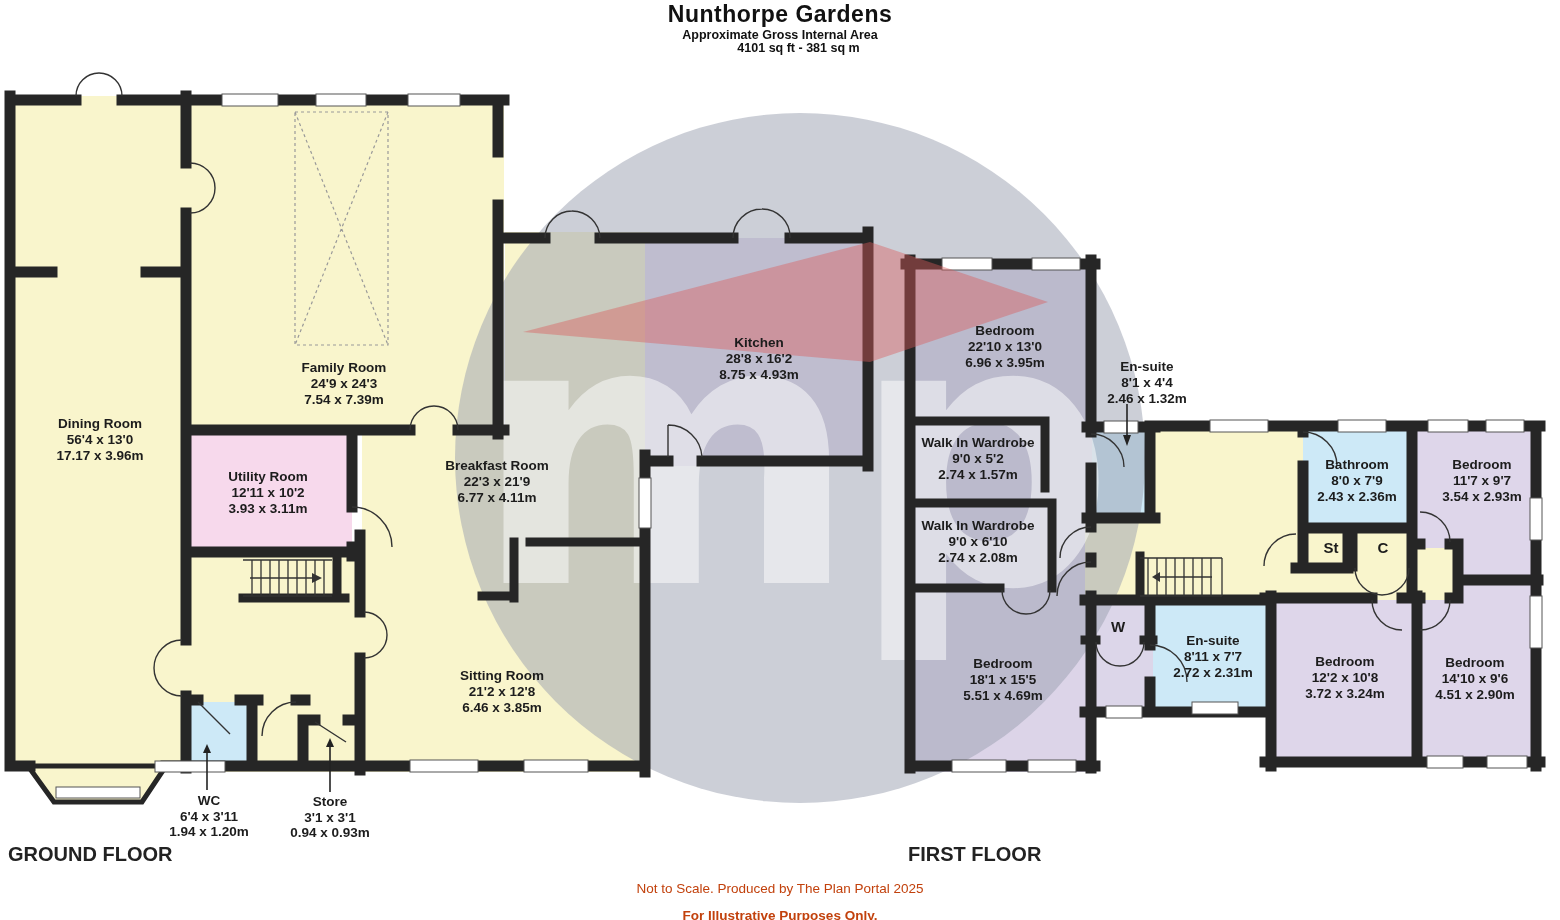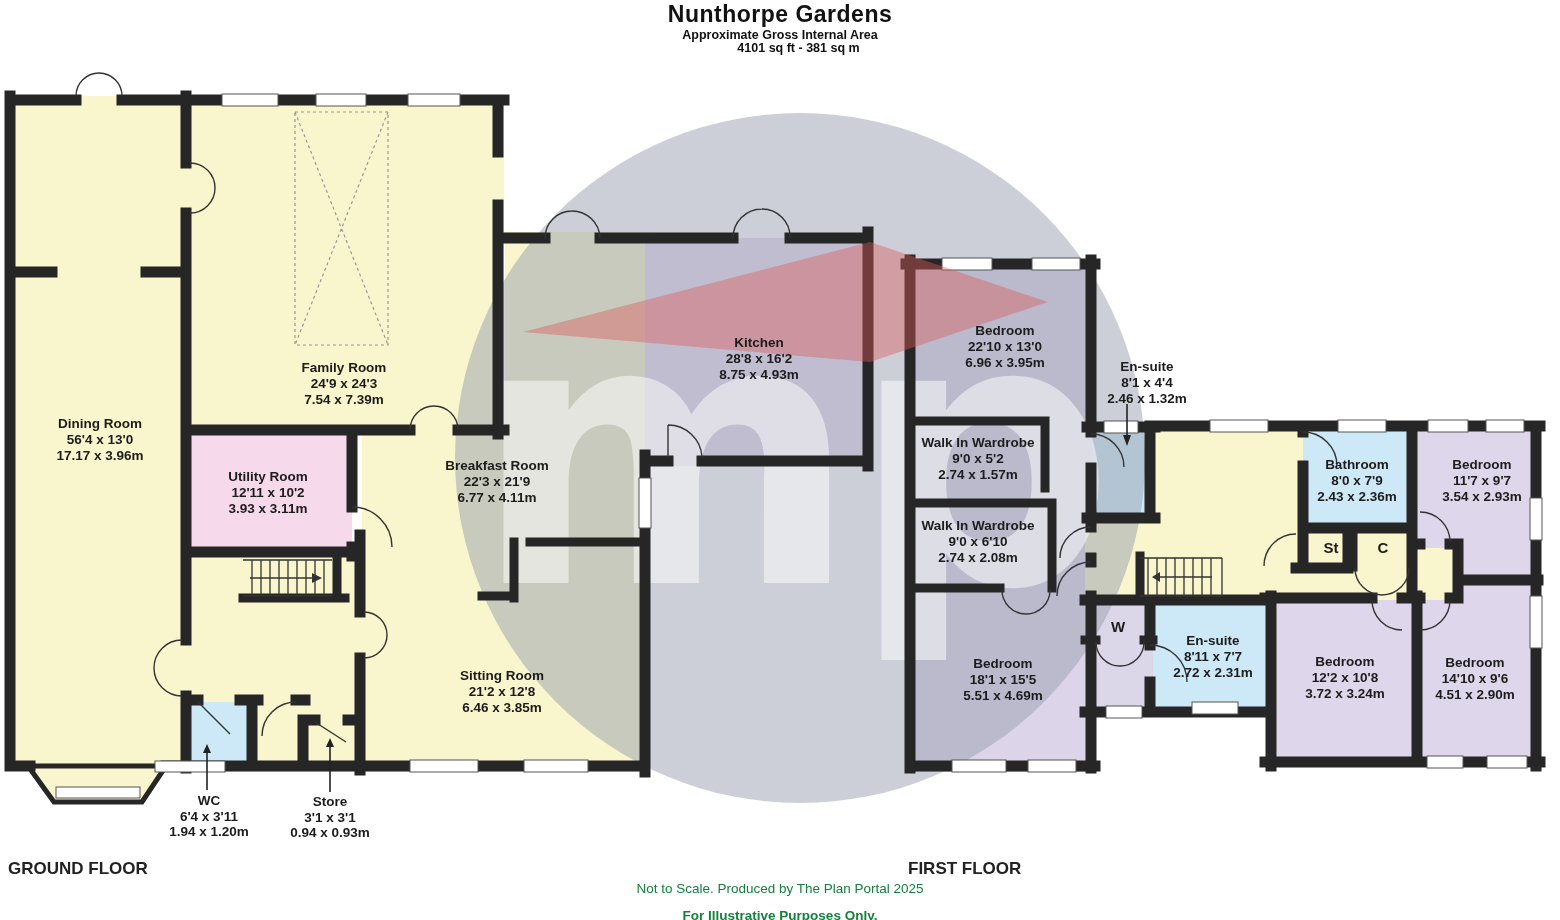--- a/index.html
+++ b/index.html
@@ -2,24 +2,24 @@
 <html><head>
 <meta charset="utf-8">
 <style>
   html,body{margin:0;padding:0;background:#fff;}
   .stage{position:relative;width:1560px;height:920px;background:#fff;overflow:hidden;
          font-family:"Liberation Sans",sans-serif;color:#111;}
   .hdr{position:absolute;left:0;right:0;text-align:center;font-weight:bold;}
   .title{top:1px;font-size:23px;letter-spacing:.5px;}
   .subtitle{top:28px;font-size:12.5px;text-align:center;}
   .area{top:41px;font-size:12.5px;margin-left:37px;}
-  .floorlabel{position:absolute;font-size:17px;font-weight:bold;color:#222;margin-top:16px;}
+  .floorlabel{position:absolute;font-size:20px;font-weight:bold;color:#222;}
   .glabel{left:8px;top:843px;}
   .flabel{left:908px;top:843px;text-align:right;}
-  .footer{position:absolute;left:0;right:0;text-align:center;color:#15803d;}
+  .footer{position:absolute;left:0;right:0;text-align:center;color:#c2410c;}
   .f1{top:881px;font-size:13.5px;}
   .f2{top:908px;font-size:13.5px;font-weight:bold;}
   svg{position:absolute;left:0;top:0;}
   text.rm{font-family:"Liberation Sans",sans-serif;font-size:13.5px;font-weight:bold;fill:#1c1c1c;text-anchor:middle;}
   text.cl{font-family:"Liberation Sans",sans-serif;font-size:15px;font-weight:bold;fill:#1c1c1c;text-anchor:middle;}
   .wmtext{font-family:"DejaVu Sans",sans-serif;font-weight:bold;}
 </style>
 </head>
 <body>
 

